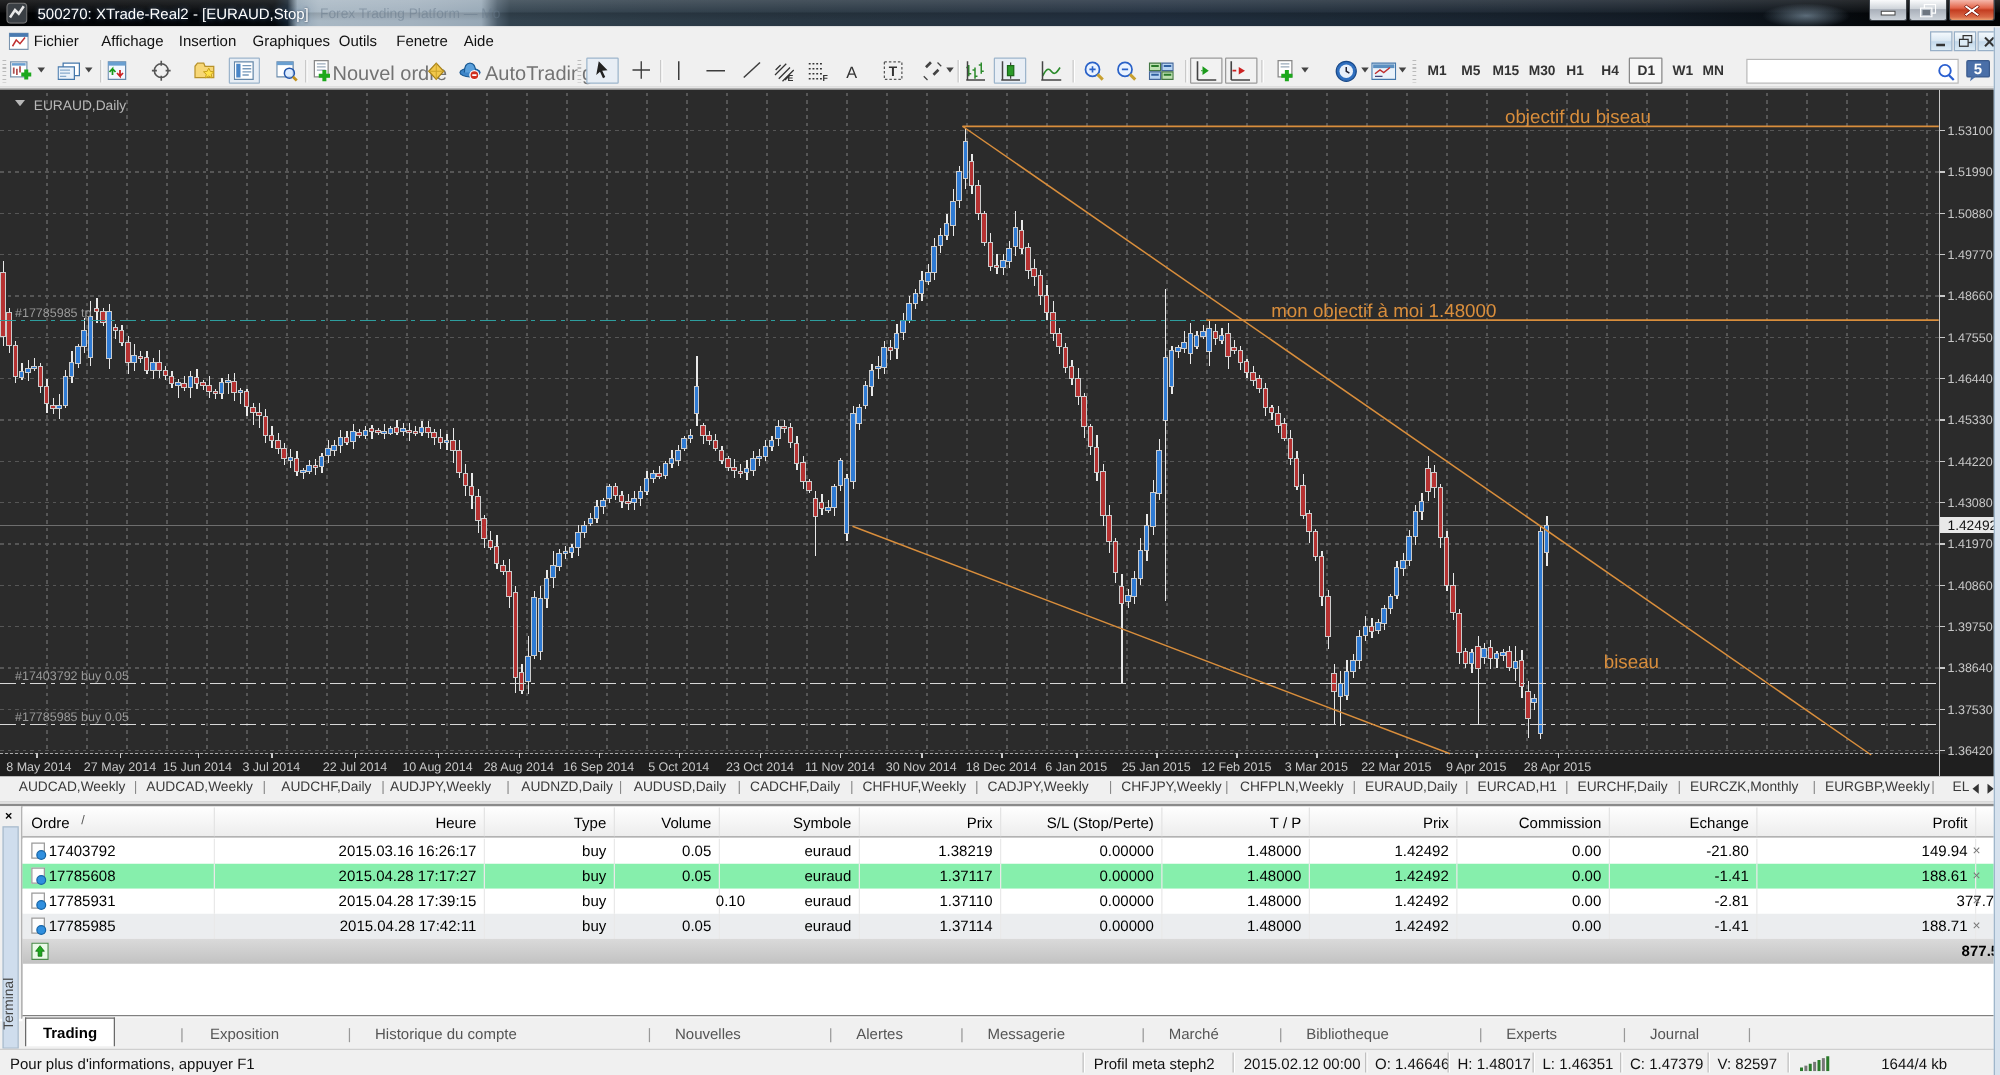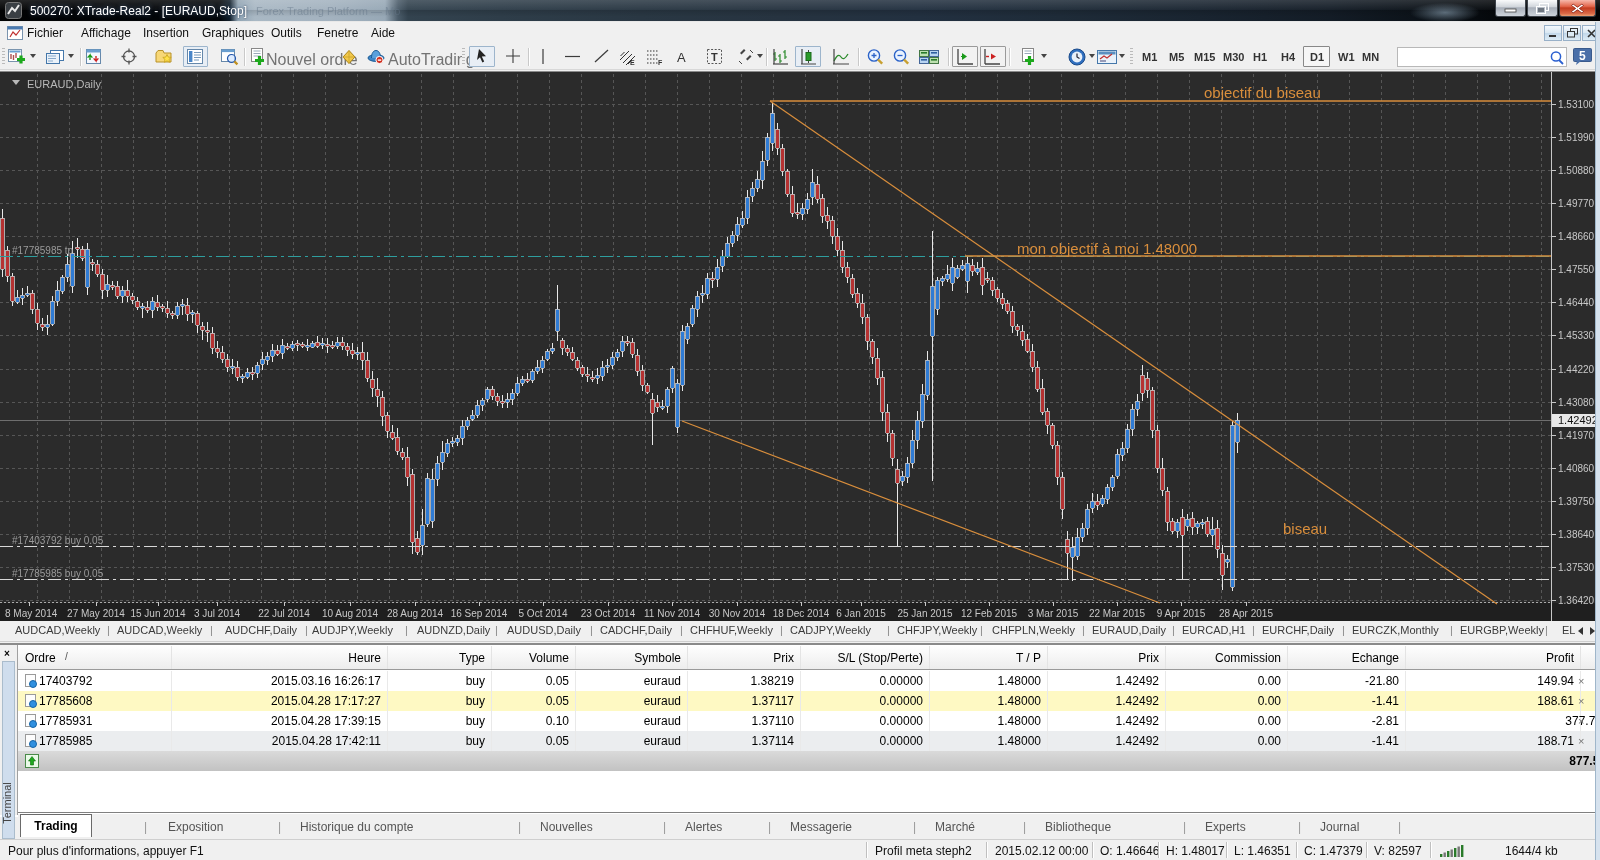--- a/index.html
+++ b/index.html
@@ -514,21 +514,21 @@
       <div class="cell cr" style="left:557px;width:106px;">euraud</div>
       <div class="cell cr" style="left:669px;width:107px;">1.38219</div>
       <div class="cell cr" style="left:782px;width:123px;">0.00000</div>
       <div class="cell cr" style="left:911px;width:112px;">1.48000</div>
       <div class="cell cr" style="left:1029px;width:112px;">1.42492</div>
       <div class="cell cr" style="left:1147px;width:116px;">0.00</div>
       <div class="cell cr" style="left:1269px;width:112px;">-21.80</div>
       <div class="cell cr" style="left:1387px;width:169px;">149.94</div>
       <div class="rowx" style="left:1560px">×</div>
     </div>
-    <div class="trow" style="top:691px;background:#fef9c3">
+    <div class="trow" style="top:691px;background:#86efac">
       <div class="colsep" style="left:153px;background:#e9e9e9"></div>
       <div class="colsep" style="left:369px;background:#e9e9e9"></div>
       <div class="colsep" style="left:473px;background:#e9e9e9"></div>
       <div class="colsep" style="left:557px;background:#e9e9e9"></div>
       <div class="colsep" style="left:669px;background:#e9e9e9"></div>
       <div class="colsep" style="left:782px;background:#e9e9e9"></div>
       <div class="colsep" style="left:911px;background:#e9e9e9"></div>
       <div class="colsep" style="left:1029px;background:#e9e9e9"></div>
       <div class="colsep" style="left:1147px;background:#e9e9e9"></div>
       <div class="colsep" style="left:1269px;background:#e9e9e9"></div>
@@ -559,21 +559,21 @@
       <div class="colsep" style="left:911px;background:#e9e9e9"></div>
       <div class="colsep" style="left:1029px;background:#e9e9e9"></div>
       <div class="colsep" style="left:1147px;background:#e9e9e9"></div>
       <div class="colsep" style="left:1269px;background:#e9e9e9"></div>
       <div class="colsep" style="left:1387px;background:#e9e9e9"></div>
       <div class="colsep" style="left:1562px;background:#e9e9e9"></div>
       <div class="docic"></div>
       <div class="cell" style="left:21px">17785931</div>
       <div class="cell cr" style="left:153px;width:210px;">2015.04.28 17:39:15</div>
       <div class="cell cr" style="left:369px;width:98px;">buy</div>
-      <div class="cell cr" style="left:473px;width:78px;padding-left:18px;">0.10</div>
+      <div class="cell cr" style="left:500px;width:78px;padding-left:18px;">0.10</div>
       <div class="cell cr" style="left:557px;width:106px;">euraud</div>
       <div class="cell cr" style="left:669px;width:107px;">1.37110</div>
       <div class="cell cr" style="left:782px;width:123px;">0.00000</div>
       <div class="cell cr" style="left:911px;width:112px;">1.48000</div>
       <div class="cell cr" style="left:1029px;width:112px;">1.42492</div>
       <div class="cell cr" style="left:1147px;width:116px;">0.00</div>
       <div class="cell cr" style="left:1269px;width:112px;">-2.81</div>
       <div class="cell cr" style="left:1387px;width:169px;margin-left:28px;">377.71</div>
       <div class="rowx" style="left:1560px">×</div>
     </div>

